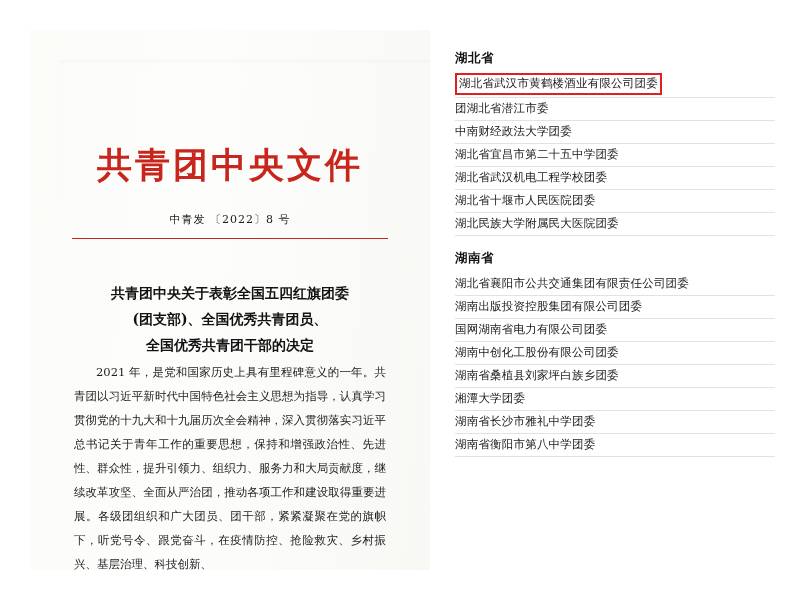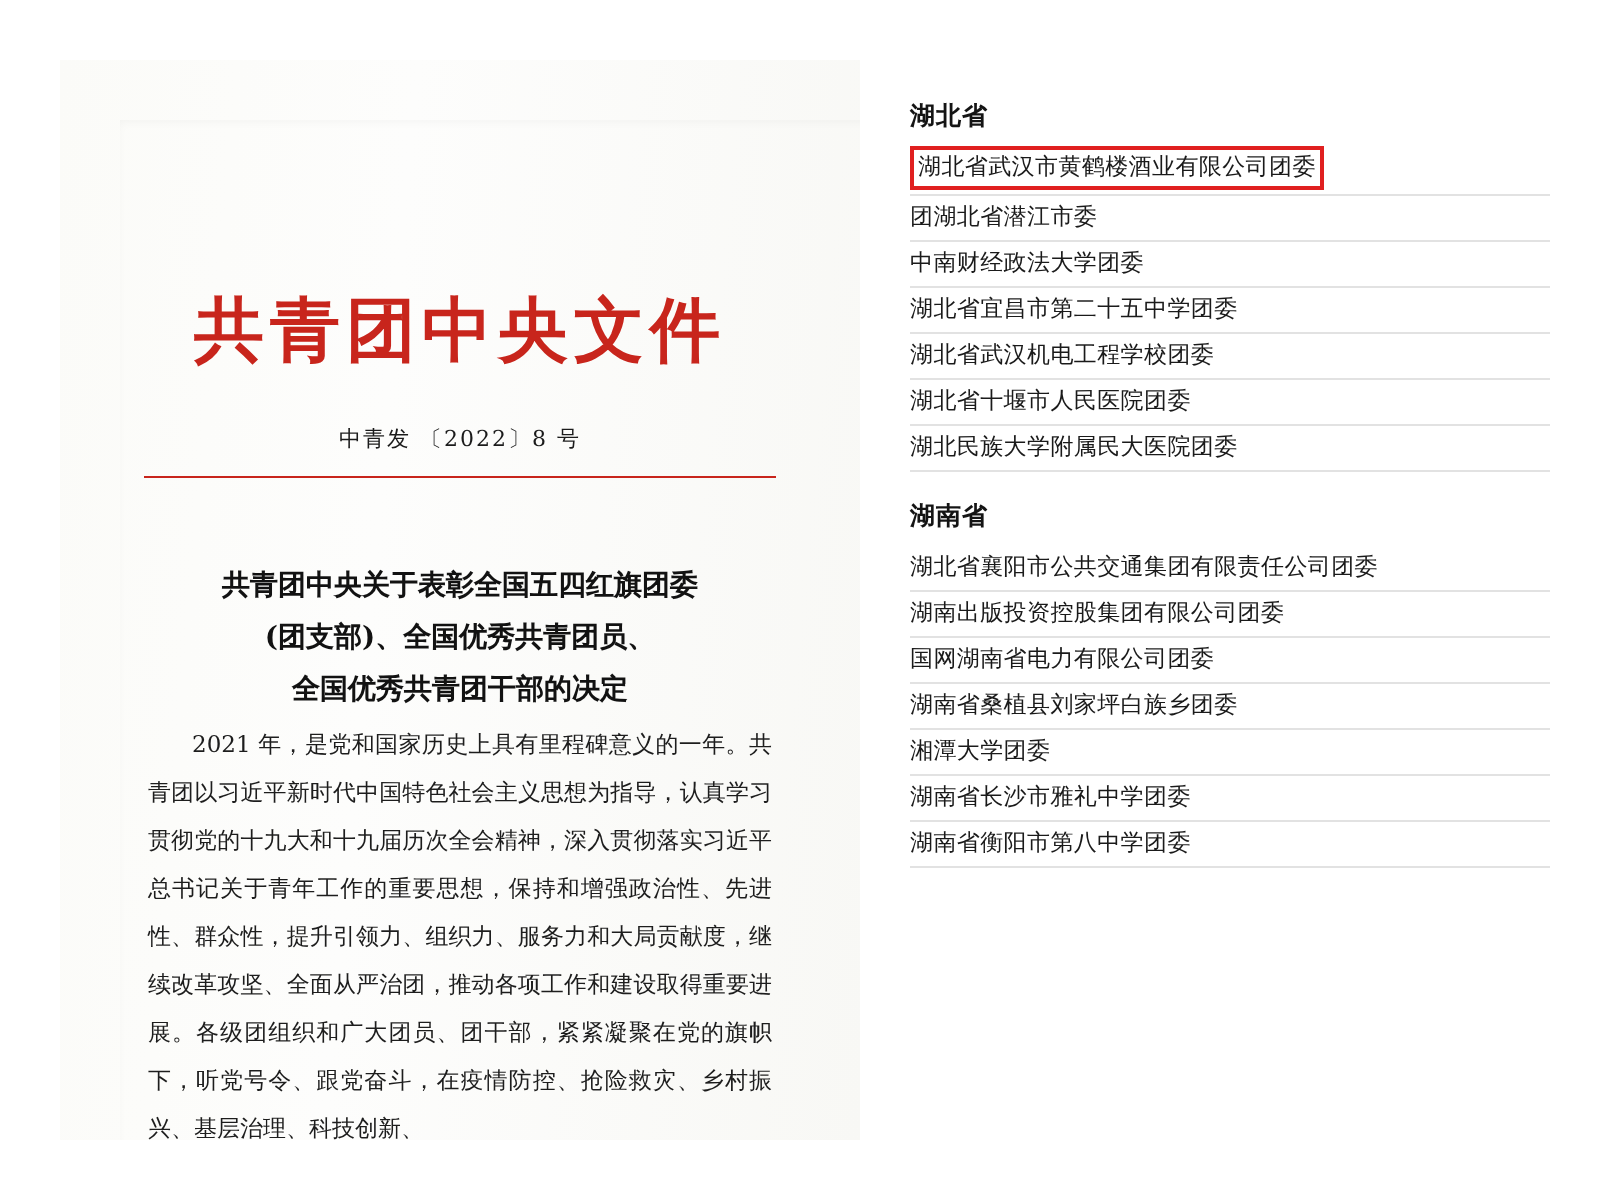--- a/index.html
+++ b/index.html
@@ -180,19 +180,20 @@
     <div class="list-row">湖北省宜昌市第二十五中学团委</div>
     <div class="list-row">湖北省武汉机电工程学校团委</div>
     <div class="list-row">湖北省十堰市人民医院团委</div>
     <div class="list-row">湖北民族大学附属民大医院团委</div>
 
     <div class="prov-head second">湖南省</div>
 
     <div class="list-row">湖北省襄阳市公共交通集团有限责任公司团委</div>
     <div class="list-row">湖南出版投资控股集团有限公司团委</div>
     <div class="list-row">国网湖南省电力有限公司团委</div>
+    <div class="list-row">湖南中创化工股份有限公司团委</div>
     <div class="list-row">湖南省桑植县刘家坪白族乡团委</div>
     <div class="list-row">湘潭大学团委</div>
     <div class="list-row">湖南省长沙市雅礼中学团委</div>
     <div class="list-row">湖南省衡阳市第八中学团委</div>
 
   </div>
 </div>
 
 </body></html>

